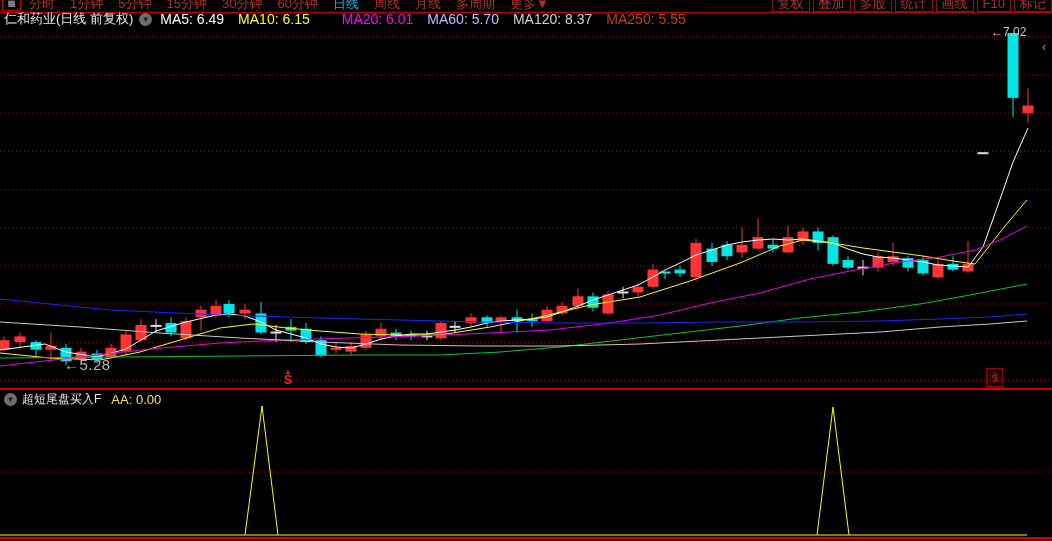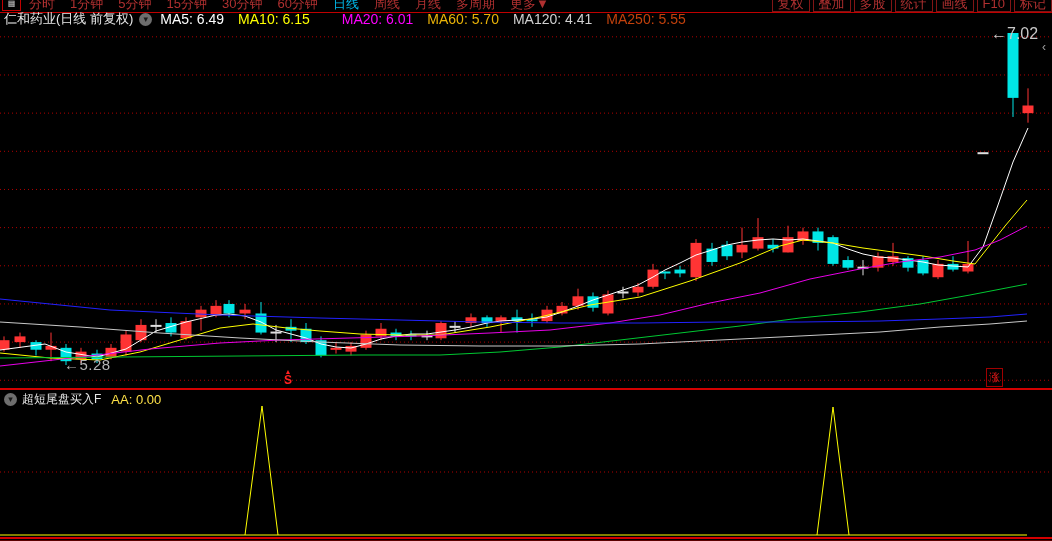--- a/index.html
+++ b/index.html
@@ -19,21 +19,21 @@
   
   #titlebar{left:0;top:12px;width:936px;height:14px;display:flex;align-items:center;overflow:hidden;}
   #stock-title{color:#e8e8e8;font-size:13px;margin:0 6px 0 4px;white-space:nowrap;}
   .chev{width:13px;height:13px;border-radius:50%;background:#6e6e6e;color:#1a1a1a;font-size:9px;
         display:flex;align-items:center;justify-content:center;line-height:13px;flex:0 0 auto;}
   #ma-labels{display:flex;margin-left:8px;}
   .ma{font-size:14px;margin-right:14px;white-space:nowrap;}
   
   .hline{left:0;width:1052px;}
   
-  #price-high{color:#c8c8c8;font-size:16px;}
+  #price-high{color:#c8c8c8;font-size:12px;}
   #price-low{color:#b4b4b4;font-size:15px;letter-spacing:0.5px;}
   #sell-marker{color:#ff2020;text-align:center;width:16px;line-height:6px;}
   #sell-marker .tri{font-size:7px;display:block;}
   #sell-marker .s{font-size:12px;font-weight:bold;display:block;line-height:11px;}
   #zhang-stamp{width:15px;height:17px;border:1px solid #a00000;color:#e81818;font-size:11px;
                display:flex;align-items:center;justify-content:center;}
   #collapse-arrow{color:#a0a0a0;font-size:12px;line-height:10px;}
   
   #ind-header{left:0;top:390px;width:1052px;height:18px;display:flex;align-items:center;}
   #ind-header .chev{margin:0 5px 0 4px;}
@@ -230,22 +230,22 @@
   </div>
 </div>
 
 <div id="titlebar" class="abs">
   <span id="stock-title">仁和药业(日线 前复权)</span>
   <span class="chev">▾</span>
   <span id="ma-labels">
       <span class="ma" style="color: rgb(255, 255, 255);">MA5: 6.49</span>
       <span class="ma" style="color: rgb(255, 255, 0);">MA10: 6.15</span>
       <span class="ma" style="color: rgb(255, 0, 255); margin-left: 18px;">MA20: 6.01</span>
-      <span class="ma" style="color: #eab308;">MA60: 5.70</span>
-      <span class="ma" style="color: rgb(208, 208, 208);">MA120: 4.41</span>
+      <span class="ma" style="color: #c4b5fd;">MA60: 5.70</span>
+      <span class="ma" style="color: rgb(208, 208, 208);">MA120: 8.37</span>
       <span class="ma" style="color: #c2410c;">MA250: 5.55</span>
     </span>
 </div>
 
 <div class="abs hline" style="top:388px;height:2px;background:#d40000;"></div>
 <div class="abs hline" style="top:537px;height:2px;background:#d40000;"></div>
 <div class="abs hline" style="top:540px;height:1px;background:#5a0000;"></div>
 
 <div id="price-high" class="abs" style="left:991px;top:25px;">←7.02</div>
 <div id="price-low" class="abs" style="left:64px;top:356px;">←5.28</div>

